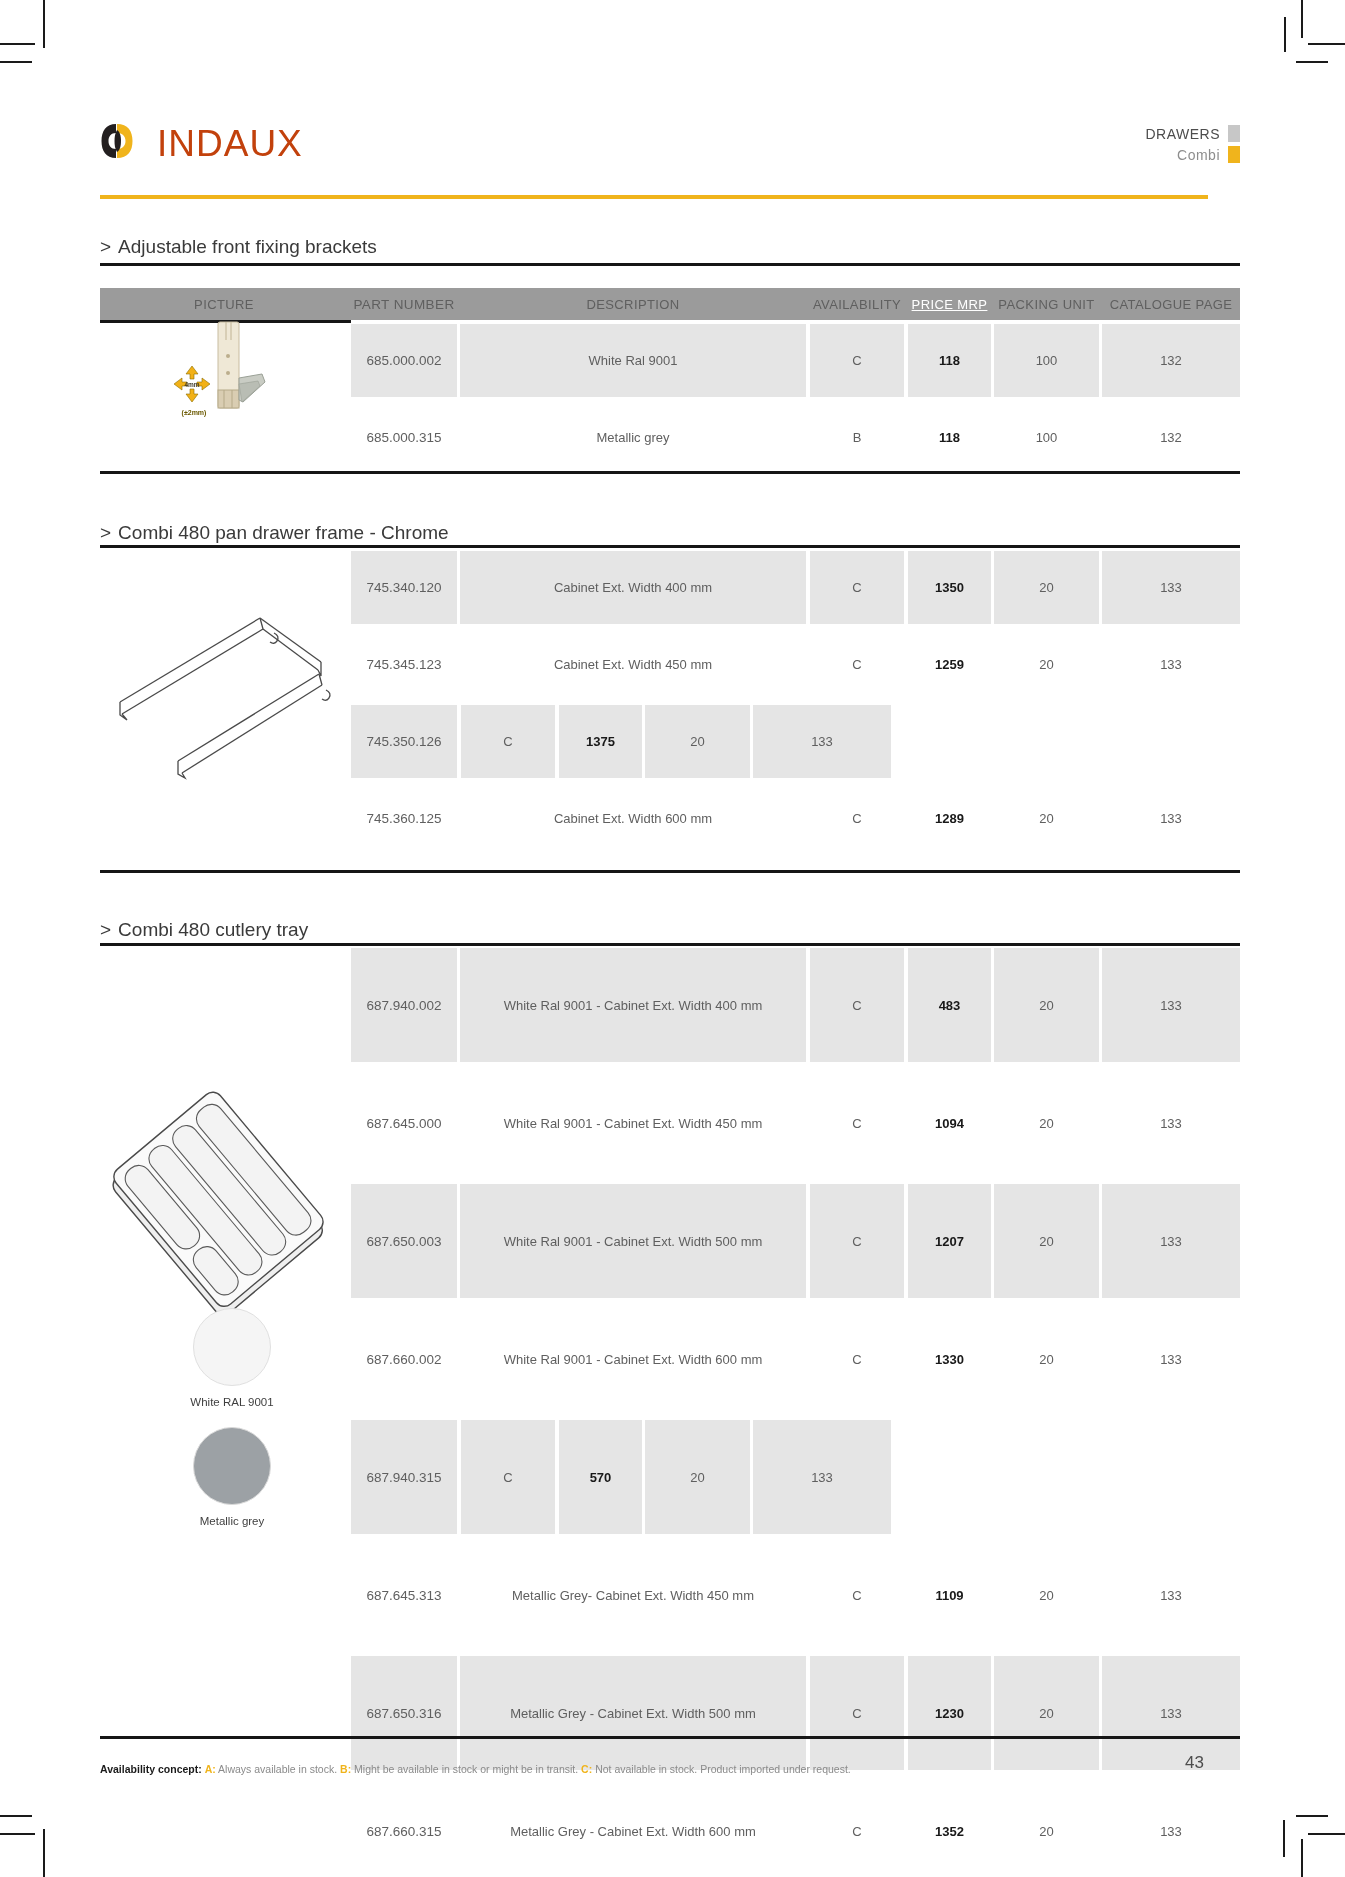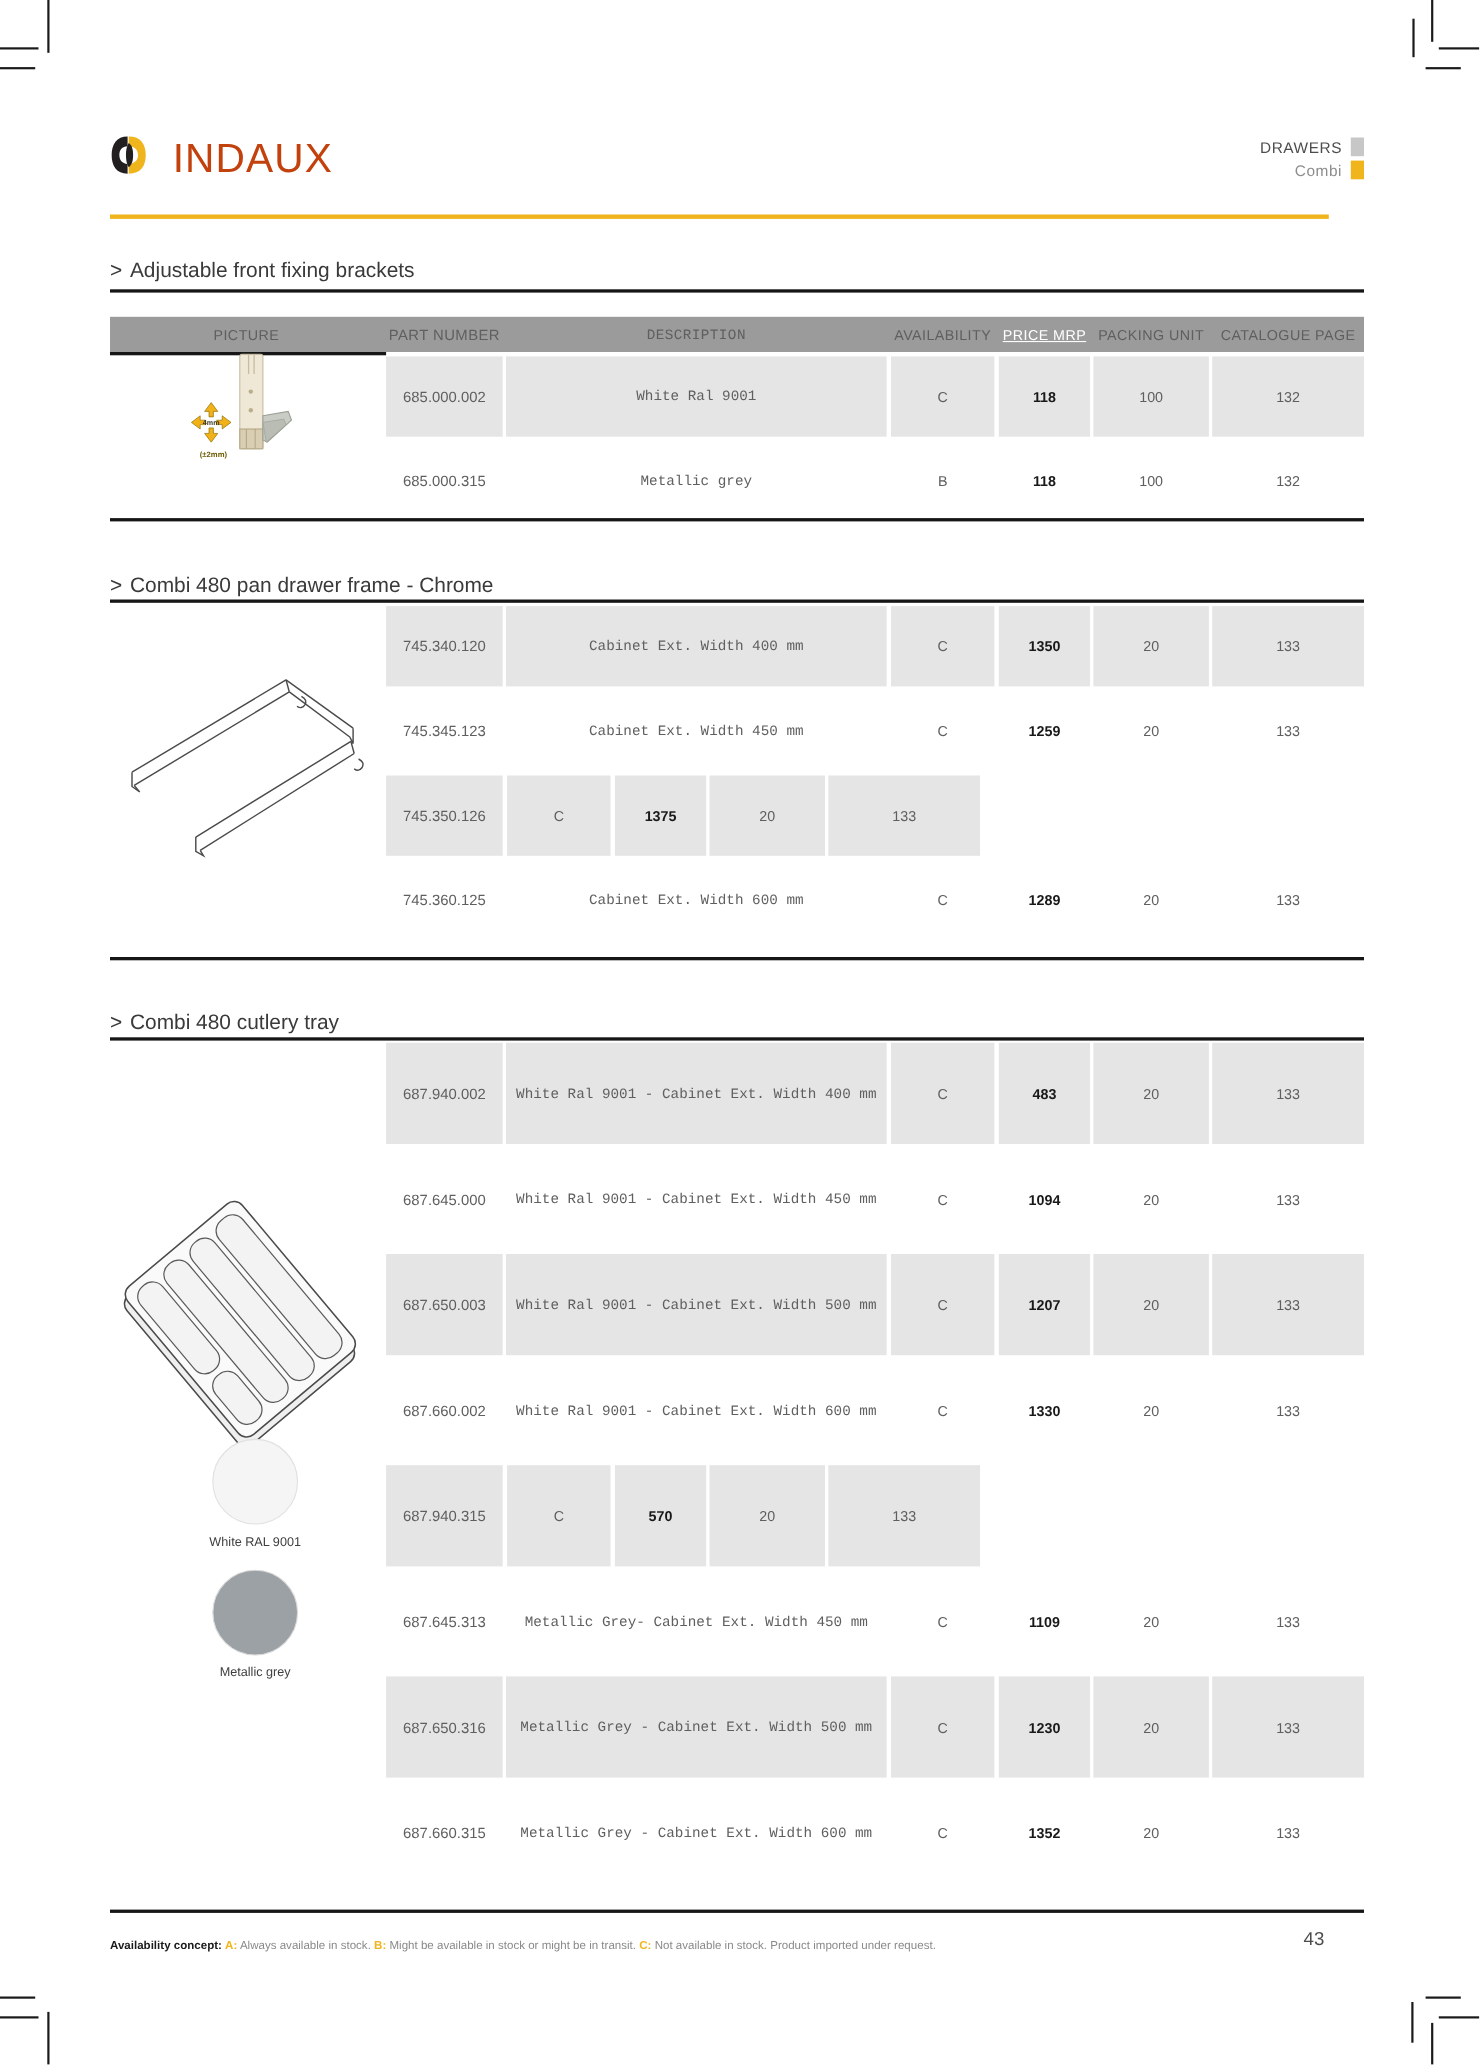--- a/index.html
+++ b/index.html
@@ -28,26 +28,26 @@
   
   .bline{position:absolute;left:100px;width:1140px;height:3px;background:#161616;}
 
   
   .tbl{position:absolute;left:100px;width:1140px;}
   .thead{display:flex;height:32px;background:#9b9b9b;color:#ffffff;font-size:11px;
          letter-spacing:.4px;position:relative;margin-top:22px;}
   .thead .cell{background:transparent !important;}
   .thead-picline{position:absolute;left:0;bottom:-3px;width:251px;height:3px;background:#161616;}
   .row{display:flex;height:73px;margin-top:4px;}
-  .s3 .row{height:92px;}
+  .s3 .row{height:114px;}
   .cell{display:flex;align-items:center;justify-content:center;text-align:center;
         font-size:13px;color:#5f5f5f;}
   .c-pic{width:248px;}
   .c-part{width:106px;margin-left:3px;font-size:13.5px;}
-  .c-desc{width:346px;margin-left:3px;font-family:Liberation Mono, monospace;}
+  .c-desc{width:346px;margin-left:3px;}
   .c-avail{width:94px;margin-left:4px;}
   .c-price{width:83px;margin-left:4px;font-weight:700;color:#191919;}
   .c-pack{width:105px;margin-left:3px;}
   .c-cat{width:138px;margin-left:3px;}
   .row.grey .cell:not(.c-pic){background:#e5e5e5;}
 
   
   .pic{position:absolute;}
 
   

